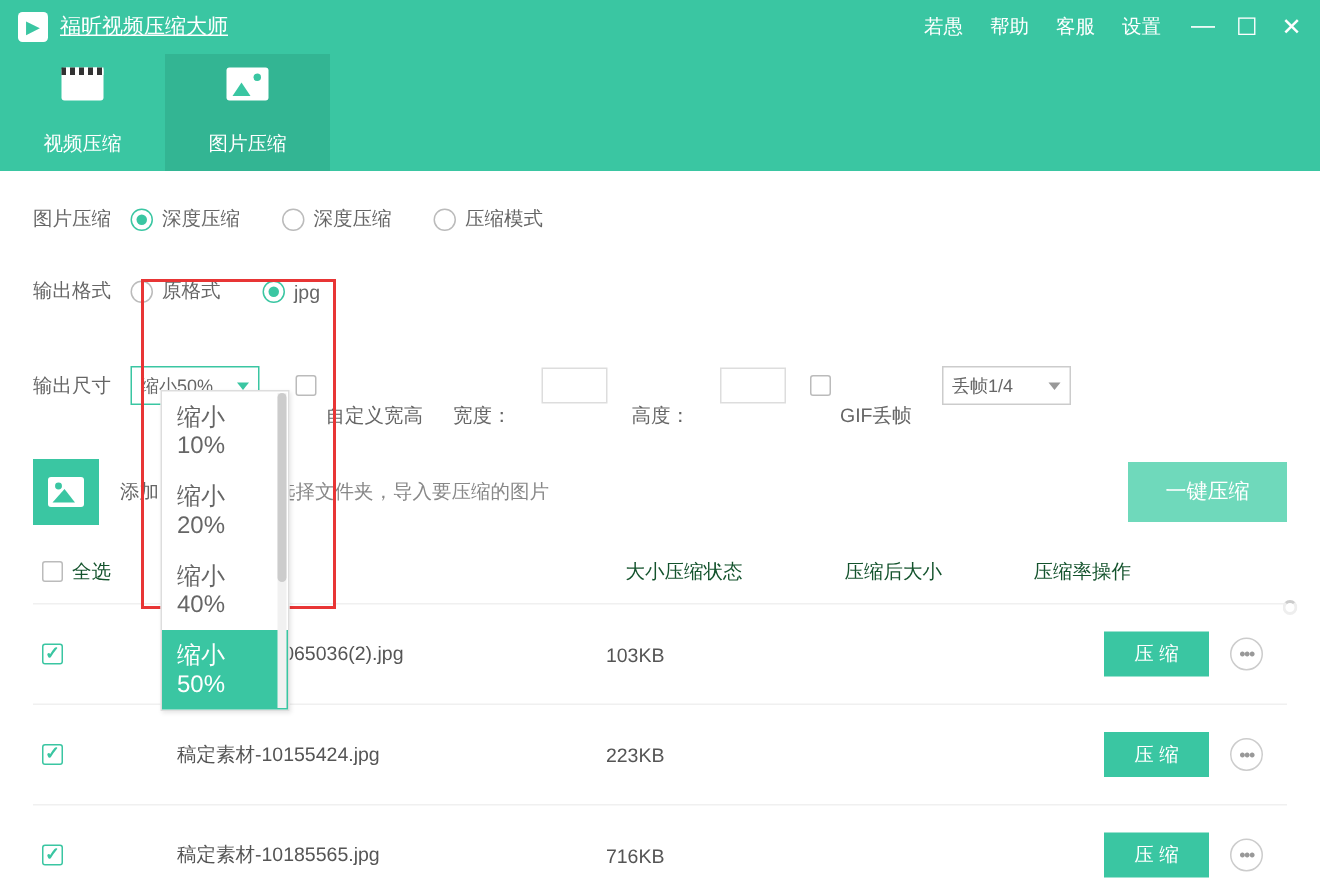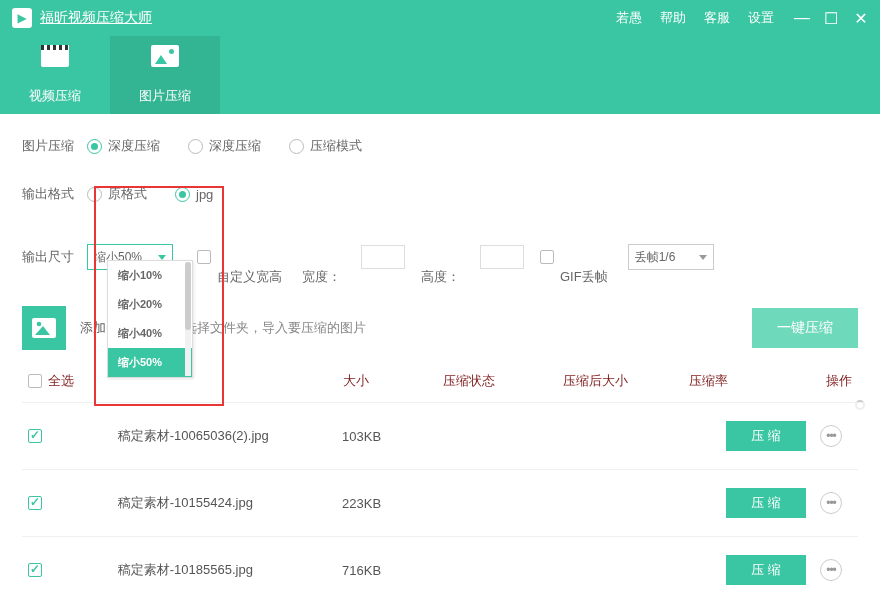--- a/index.html
+++ b/index.html
@@ -43,39 +43,39 @@
 
 .toolbar-row { display: flex; align-items: center; margin-top: 10px; }
 .btn-add { height: 44px; display: flex; align-items: center; font-family: Liberation Serif, serif; }
 .btn-add-ico { width: 44px; height: 44px; background: #3ac6a2; display: flex; align-items: center; justify-content: center; }
 .btn-add-ico svg { fill: #fff; width: 24px; height: 22px; }
 .btn-add-txt { color: #666; padding: 0 14px; }
 .btn-folder { width: 44px; height: 44px; background: #3ac6a2; color: #fff; font-size: 26px; display: flex; align-items: center; justify-content: center; margin-left: 6px; cursor: pointer; }
 .folder-hint { color: #888; margin-left: 14px; }
 .btn-compress { margin-left: auto; width: 106px; height: 40px; background: #6fd9bb; color: #fff; display: flex; align-items: center; justify-content: center; cursor: pointer; font-size: 14px; }
 
-.table-head { display: flex; align-items: center; margin-top: 22px; padding: 0 6px 12px; color: #7f1d1d; font-size: 13px; }
+.table-head { display: flex; align-items: center; margin-top: 22px; padding: 0 6px 12px; color: #14532d; font-size: 13px; }
 .col-chk { width: 90px; display: flex; align-items: center; }
 .col-name { width: 225px; }
-.col-size { width: 100px; text-align: left; }
+.col-size { width: 100px; text-align: right; }
 .col-status { width: 100px; text-align: left; }
 .col-after { width: 85px; text-align: right; }
 .col-ratio { width: 100px; text-align: right; }
-.col-op { flex: 1; text-align: right; }
+.col-op { flex: 1; text-align: left; }
 
 .file-row { display: flex; align-items: center; padding: 18px 6px; border-top: 1px solid #f0f0f0; }
 .file-name { color: #555; }
 .file-size { color: #555; }
-.btn-row-compress { width: 80px; height: 30px; background: #3ac6a2; color: #fff; display: flex; align-items: center; justify-content: center; cursor: pointer; margin-left: auto; }
+.btn-row-compress { width: 70px; height: 30px; background: #3ac6a2; color: #fff; display: flex; align-items: center; justify-content: center; cursor: pointer; margin-left: auto; }
 .btn-more { width: 22px; height: 22px; border: 1px solid #ccc; border-radius: 50%; color: #999; display: flex; align-items: center; justify-content: center; margin-left: 14px; cursor: pointer; font-size: 12px; letter-spacing: -1px; }
 
 .red-box { position: absolute; border: 2px solid #e83535; pointer-events: none; left: 94px; top: 186px; width: 130px; height: 220px; }
 
 .dropdown { position: absolute; top: 260px; left: 107px; width: 86px; background: #fff; border: 1px solid #ddd; box-shadow: 1px 1px 3px rgba(0,0,0,0.1); z-index: 5; }
-.dropdown .opt { padding: 7px 10px; font-size: 11px; color: #666; cursor: pointer; font-weight: bold; }
+.dropdown .opt { padding: 7px 10px; font-size: 16px; color: #666; cursor: pointer; }
 .dropdown .opt.sel { background: #3ac6a2; color: #fff; }
 .dropdown .scroll { position: absolute; right: 1px; top: 1px; bottom: 1px; width: 6px; background: #f1f1f1; }
 .dropdown .scroll::after { content:""; position:absolute; left:0; right:0; top:0; height:60%; background:#ccc; border-radius:3px; }
 
 .loading-dot { position: absolute; right: 15px; top: 400px; width: 10px; height: 10px; border: 2px solid #eee; border-top-color: #ccc; border-radius: 50%; }
 </style>
 </head>
 <body>
 
 <div class="titlebar">
@@ -144,21 +144,21 @@
     <span style="width:24px"></span>
     <span class="chk"></span>
     <span class="lbl-inline">自定义宽高</span>
     <span class="lbl-inline">宽度：</span>
     <input class="small-input" style="">
     <span class="lbl-inline">高度：</span>
     <input class="small-input" style="">
     <span class="chk"></span>
     <span class="lbl-inline">GIF丢帧</span>
     <div class="select gray">
-      <span>丢帧1/6</span>
+      <span>丢帧1/4</span>
       <span class="caret"></span>
     </div>
   </div>
 
   <div class="toolbar-row">
     <div class="btn-add">
       <div class="btn-add-ico">
         <svg viewBox="0 0 24 20">
             <rect x="0" y="0" width="24" height="20" rx="2" fill="#fff"></rect>
             <circle cx="7" cy="6" r="2.3" fill="#3ac6a2"></circle>

